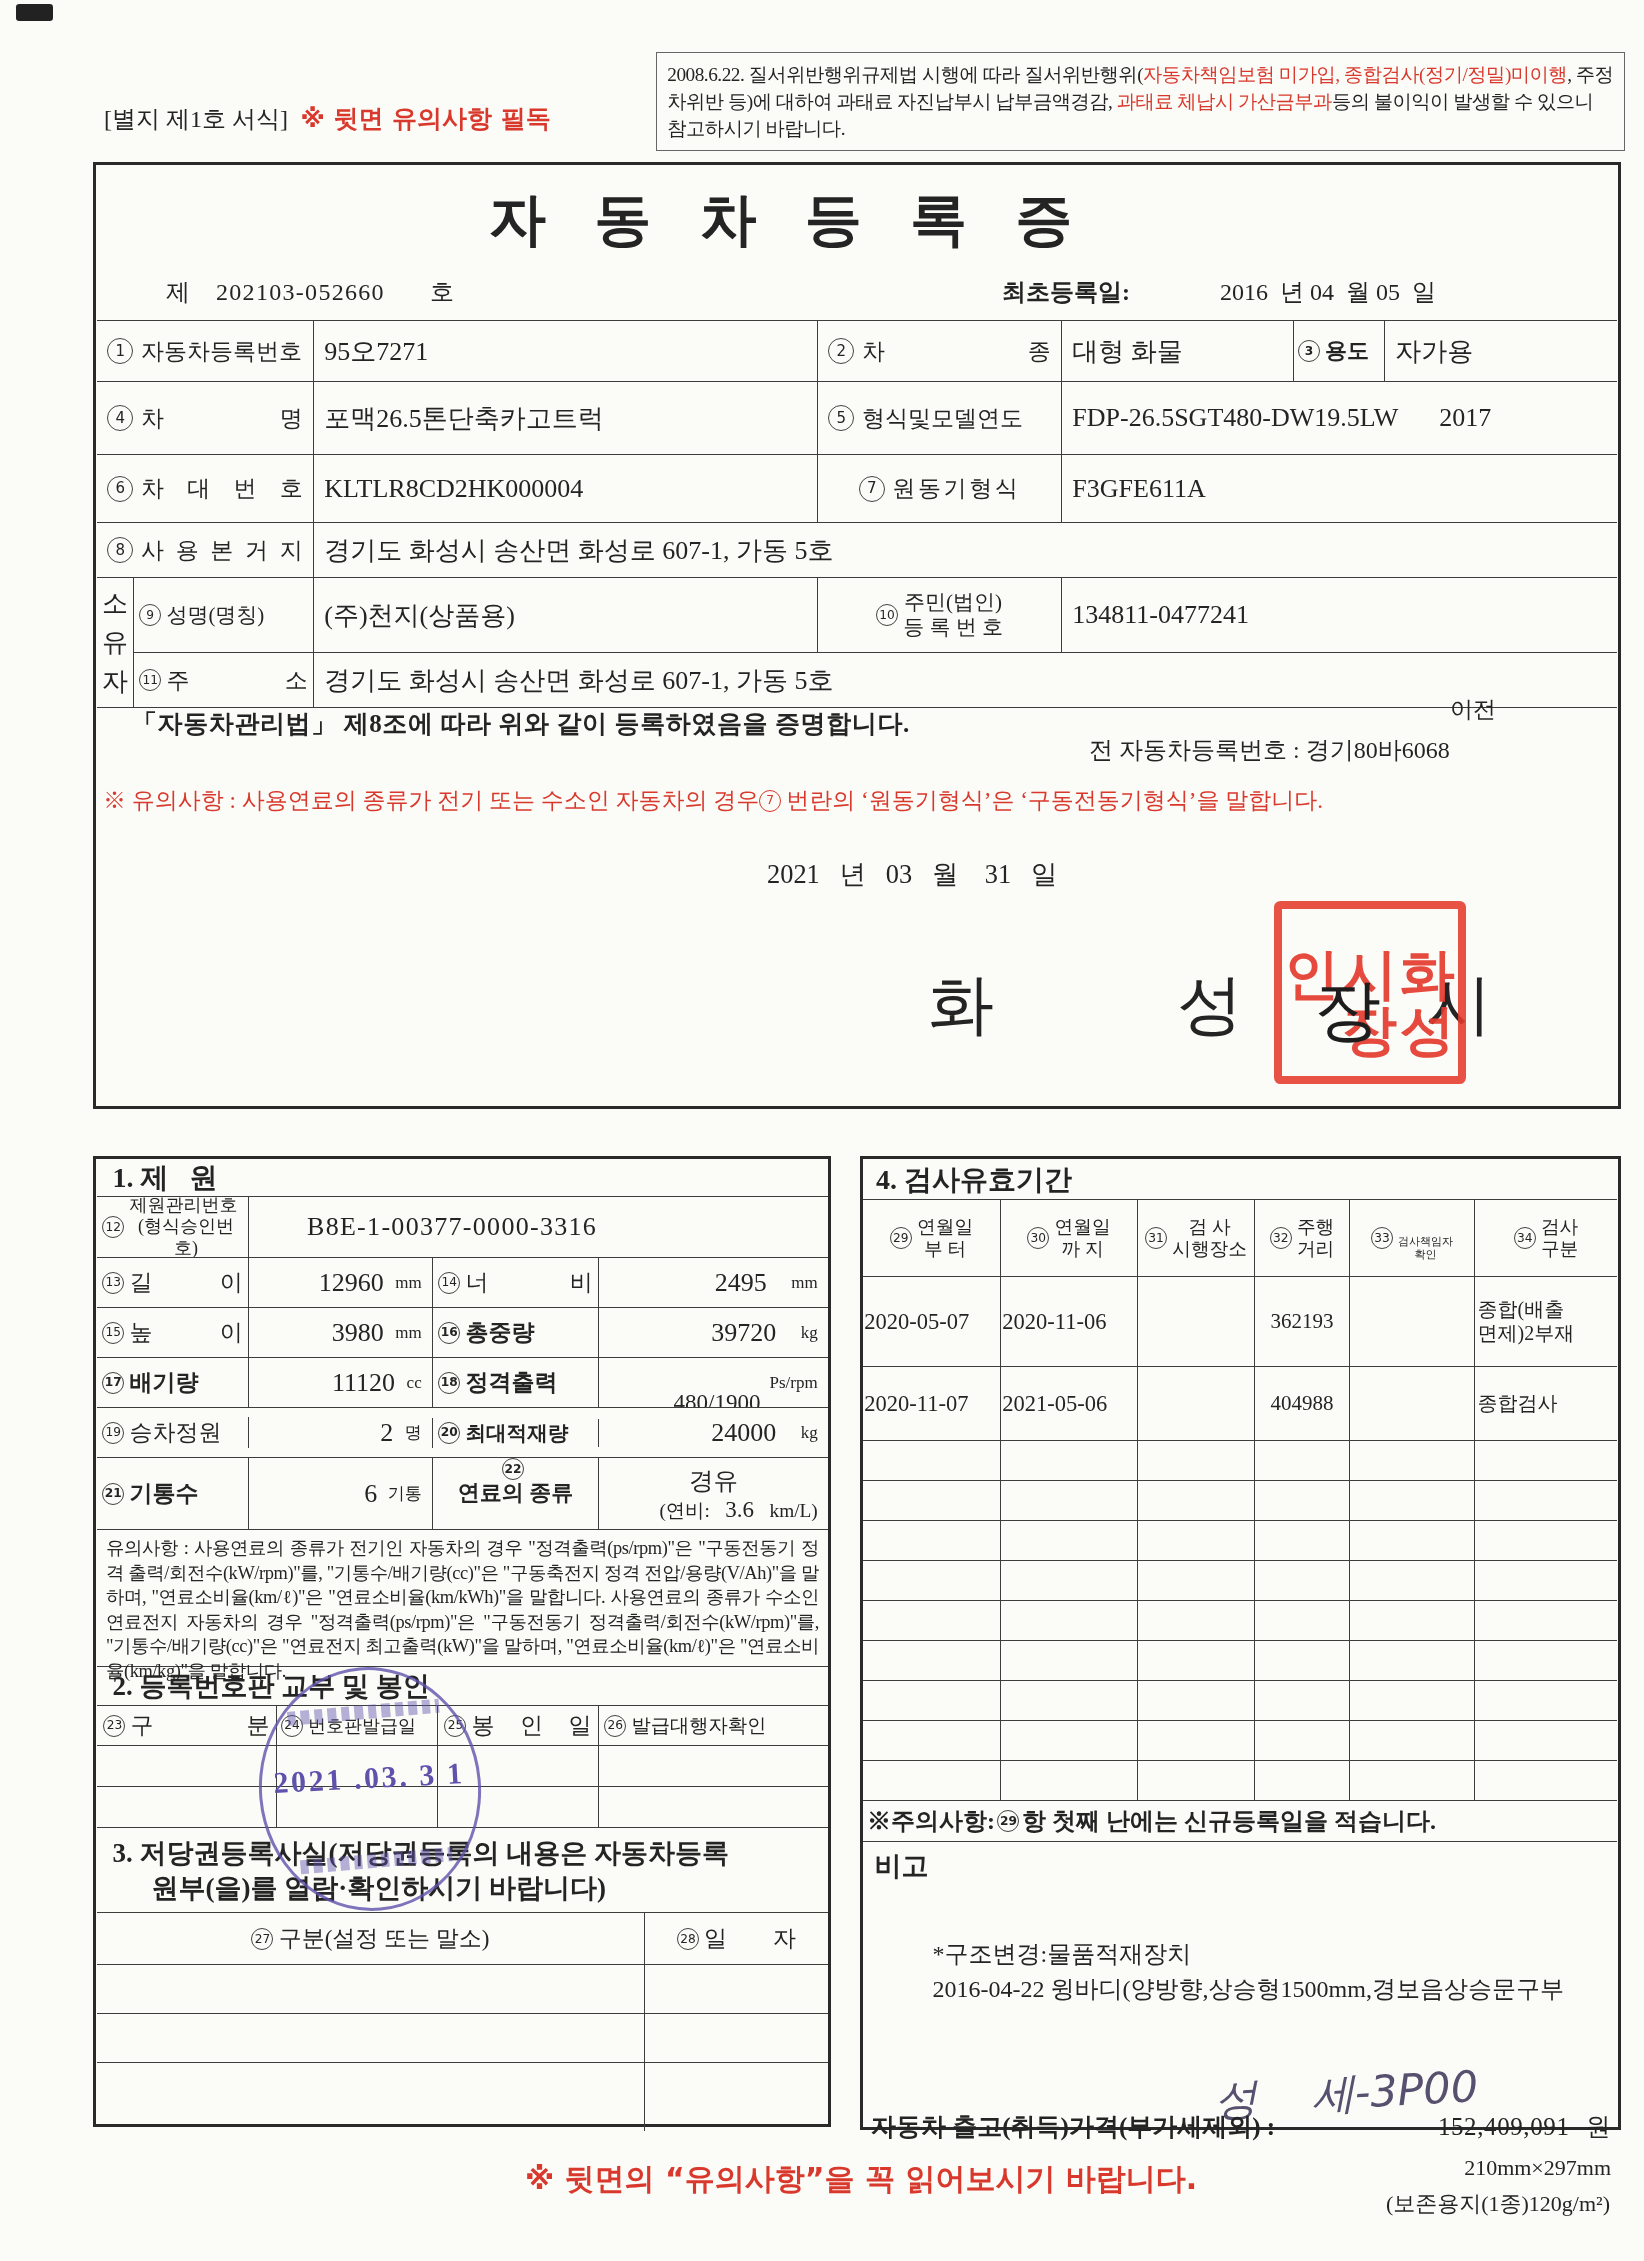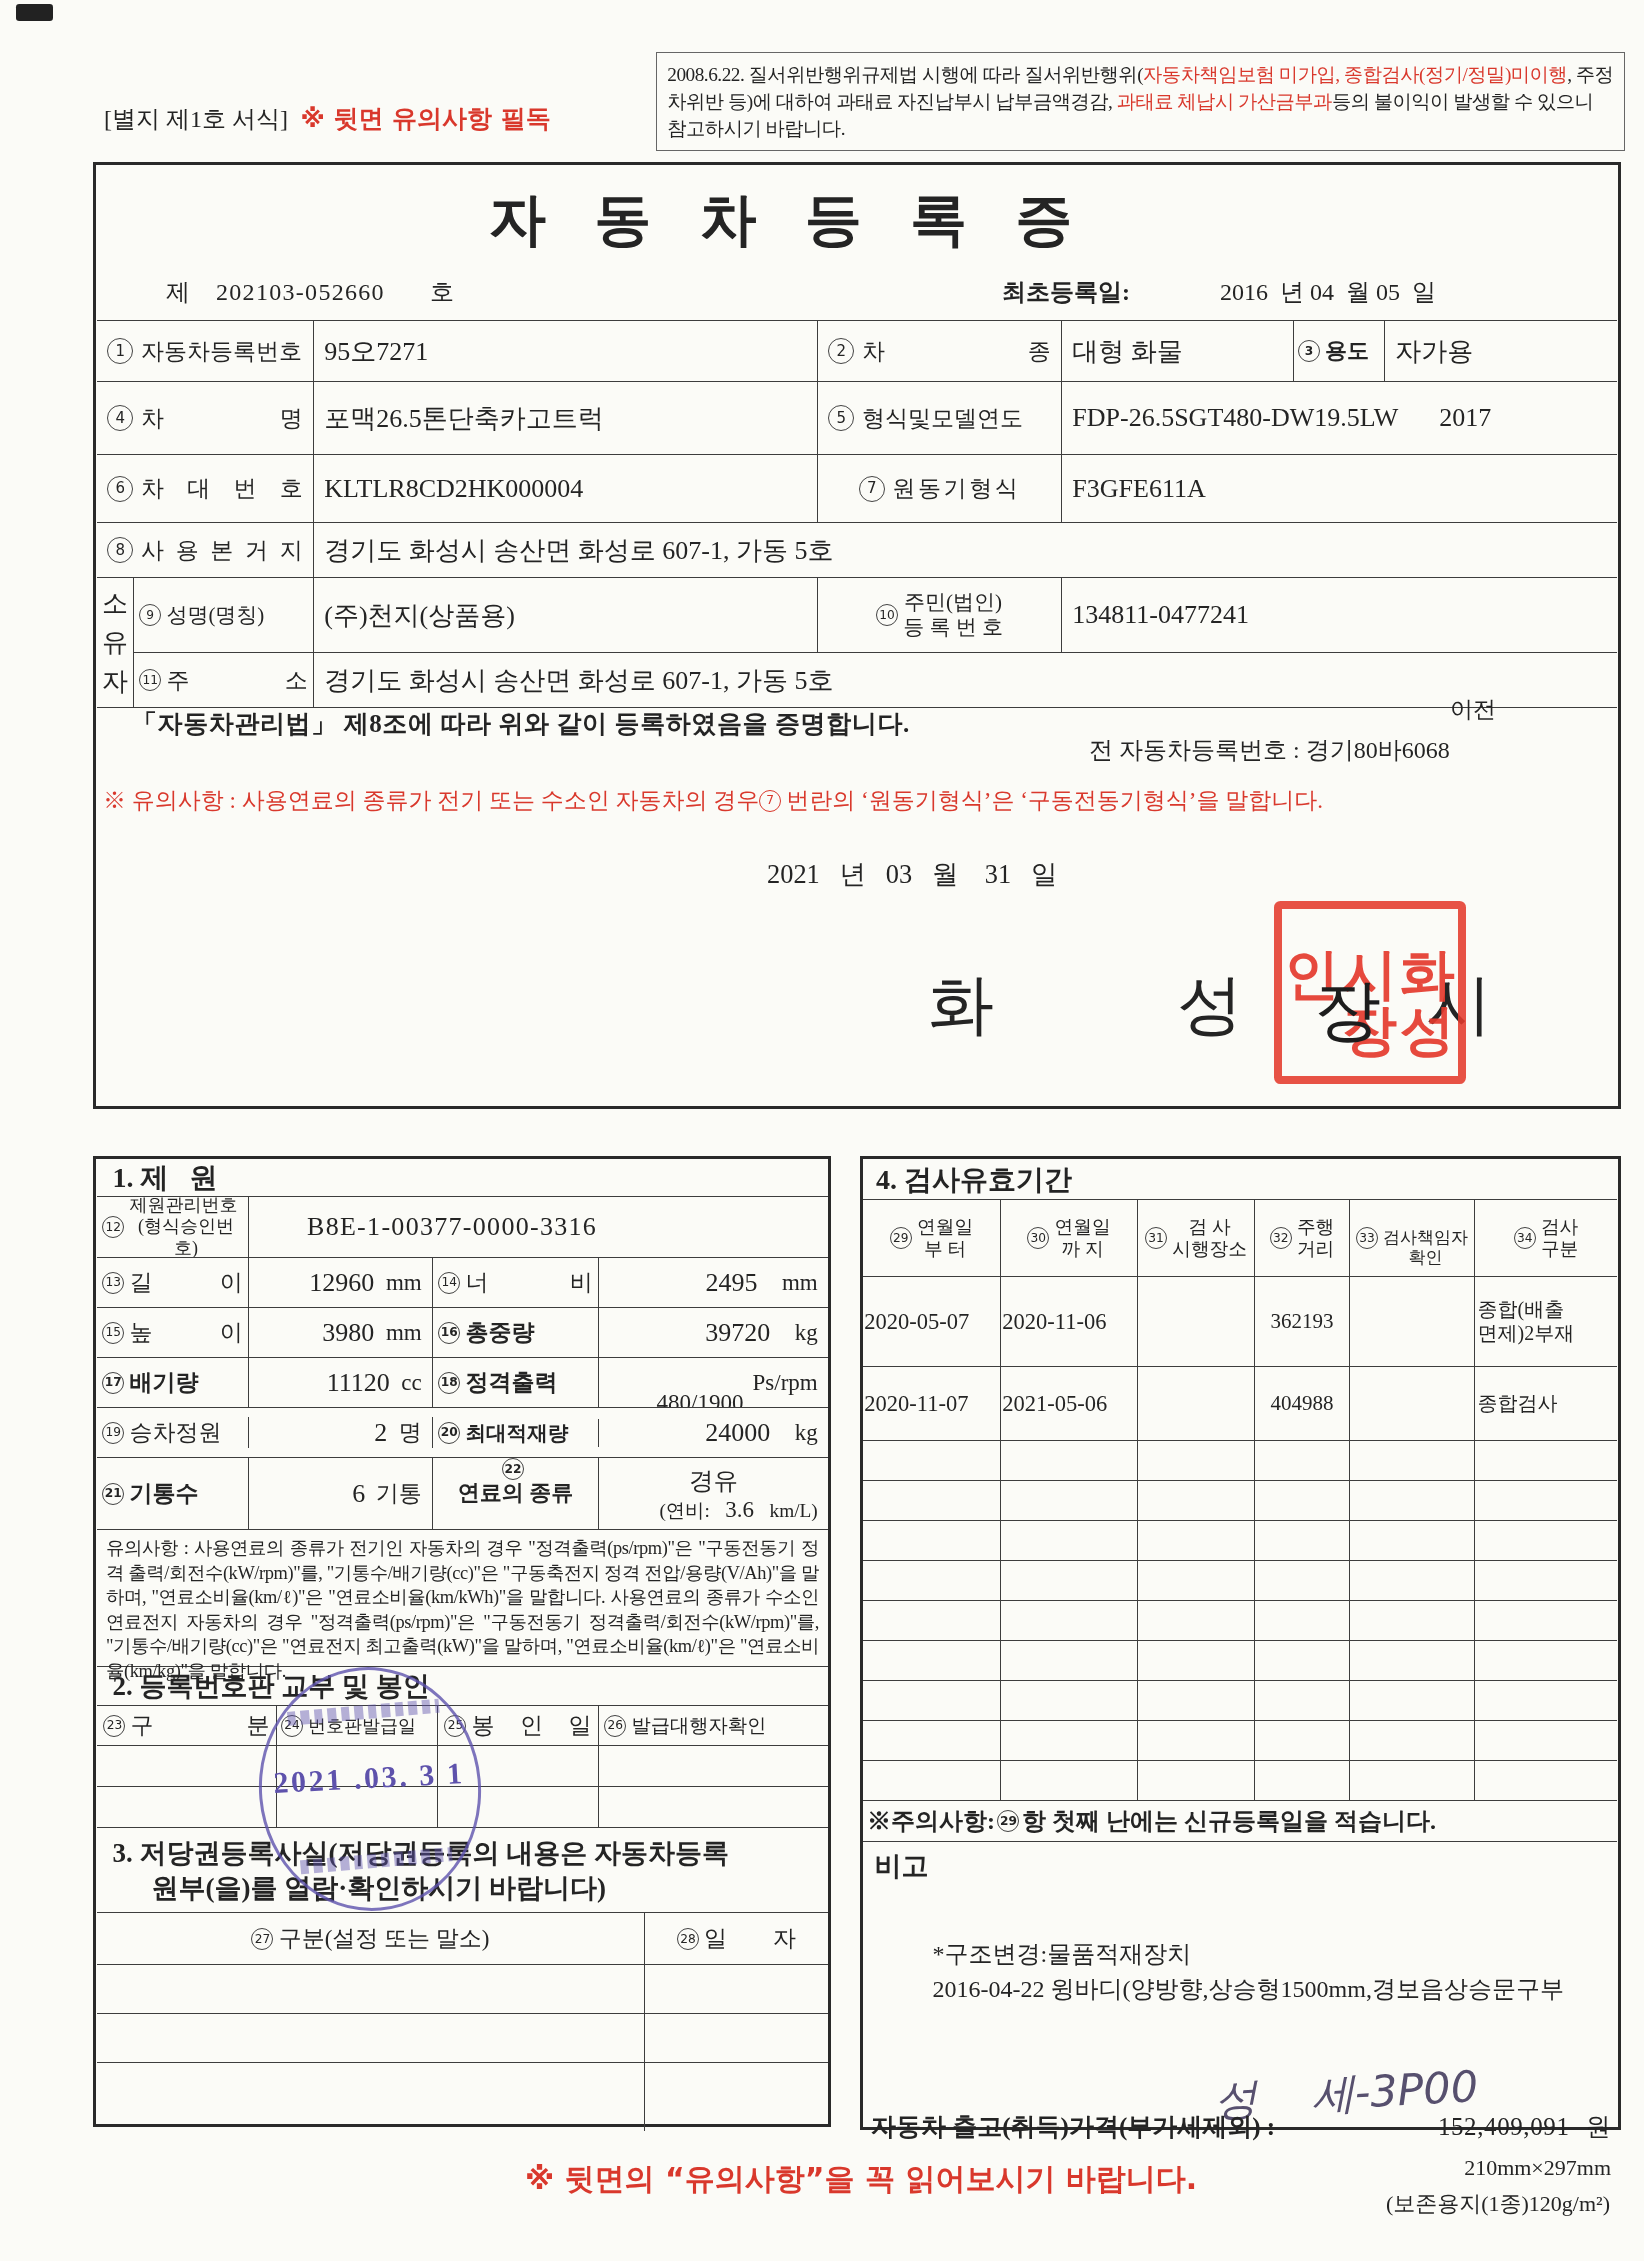--- a/index.html
+++ b/index.html
@@ -21,21 +21,21 @@
   .cn.s { min-width:22px; height:22px; font-size:12.2px; margin-right:5.2px; }
   
   .tr { display:flex; border-bottom:1.3px solid #3d3d3d; }
   .td { border-right:1.3px solid #3d3d3d; display:flex; align-items:center;
         padding:0 10.3px; overflow:hidden; }
   .td.last { border-right:none; }
   .td.c { justify-content:center; }
   .lbl { font-size:23px; }
   .just { flex:1; text-align:justify; text-align-last:justify; }
   .val { font-size:26px; }
-  .unit { font-size:23px; margin-left:auto; padding-left:5.2px; }
+  .unit { font-size:17px; margin-left:auto; padding-left:5.2px; }
   .box { position:absolute; border:2.6px solid #2a2a2a; }
   .h2l { display:flex; flex-direction:column; align-items:center;
          font-size:18.7px; line-height:1.18; text-align:center; }
   .seal {
     border:8.4px solid rgba(228,58,44,.88); border-radius:6.4px;
     color:rgba(228,58,44,.92); display:flex; align-items:center; justify-content:center;
   }
   .sealtxt { writing-mode:vertical-rl; font-size:55px; font-weight:bold;
              line-height:1.05; letter-spacing:1.3px;
              font-family:"DejaVu Serif","Liberation Serif",serif; }
@@ -430,21 +430,21 @@
         </div>
       <div class="td c" style="width:95px;padding:0 2.6px;">
           <span class="cn s">32</span>
           <span class="h2l">
             <span>주행</span>
             <span>거리</span>
           </span>
         </div>
       <div class="td c" style="width:125px;padding:0 1.3px;">
           <span class="cn s">33</span>
-          <span class="h2l" style="font-size:17px;margin-top:20px;">
+          <span class="h2l" style="font-size:11px;margin-top:20px;">
             <span>검사책임자</span>
             <span>확인</span>
           </span>
         </div>
       <div class="td c last" style="flex:1;padding:0 2.6px;">
           <span class="cn s">34</span>
           <span class="h2l">
             <span>검사</span>
             <span>구분</span>
           </span>

